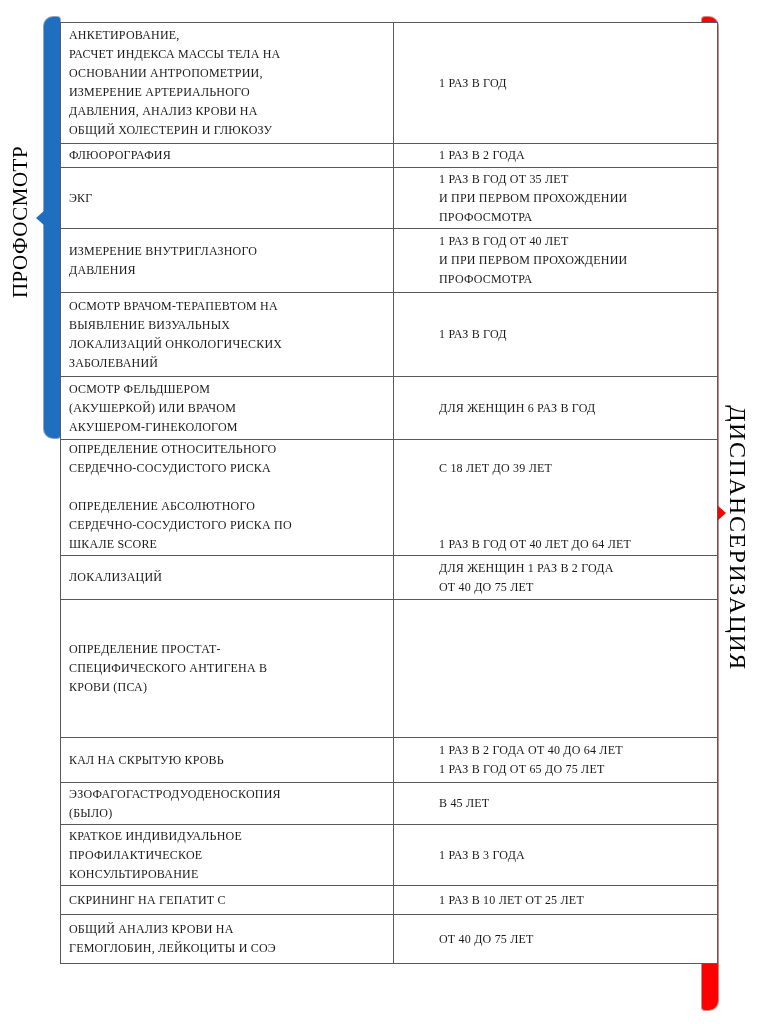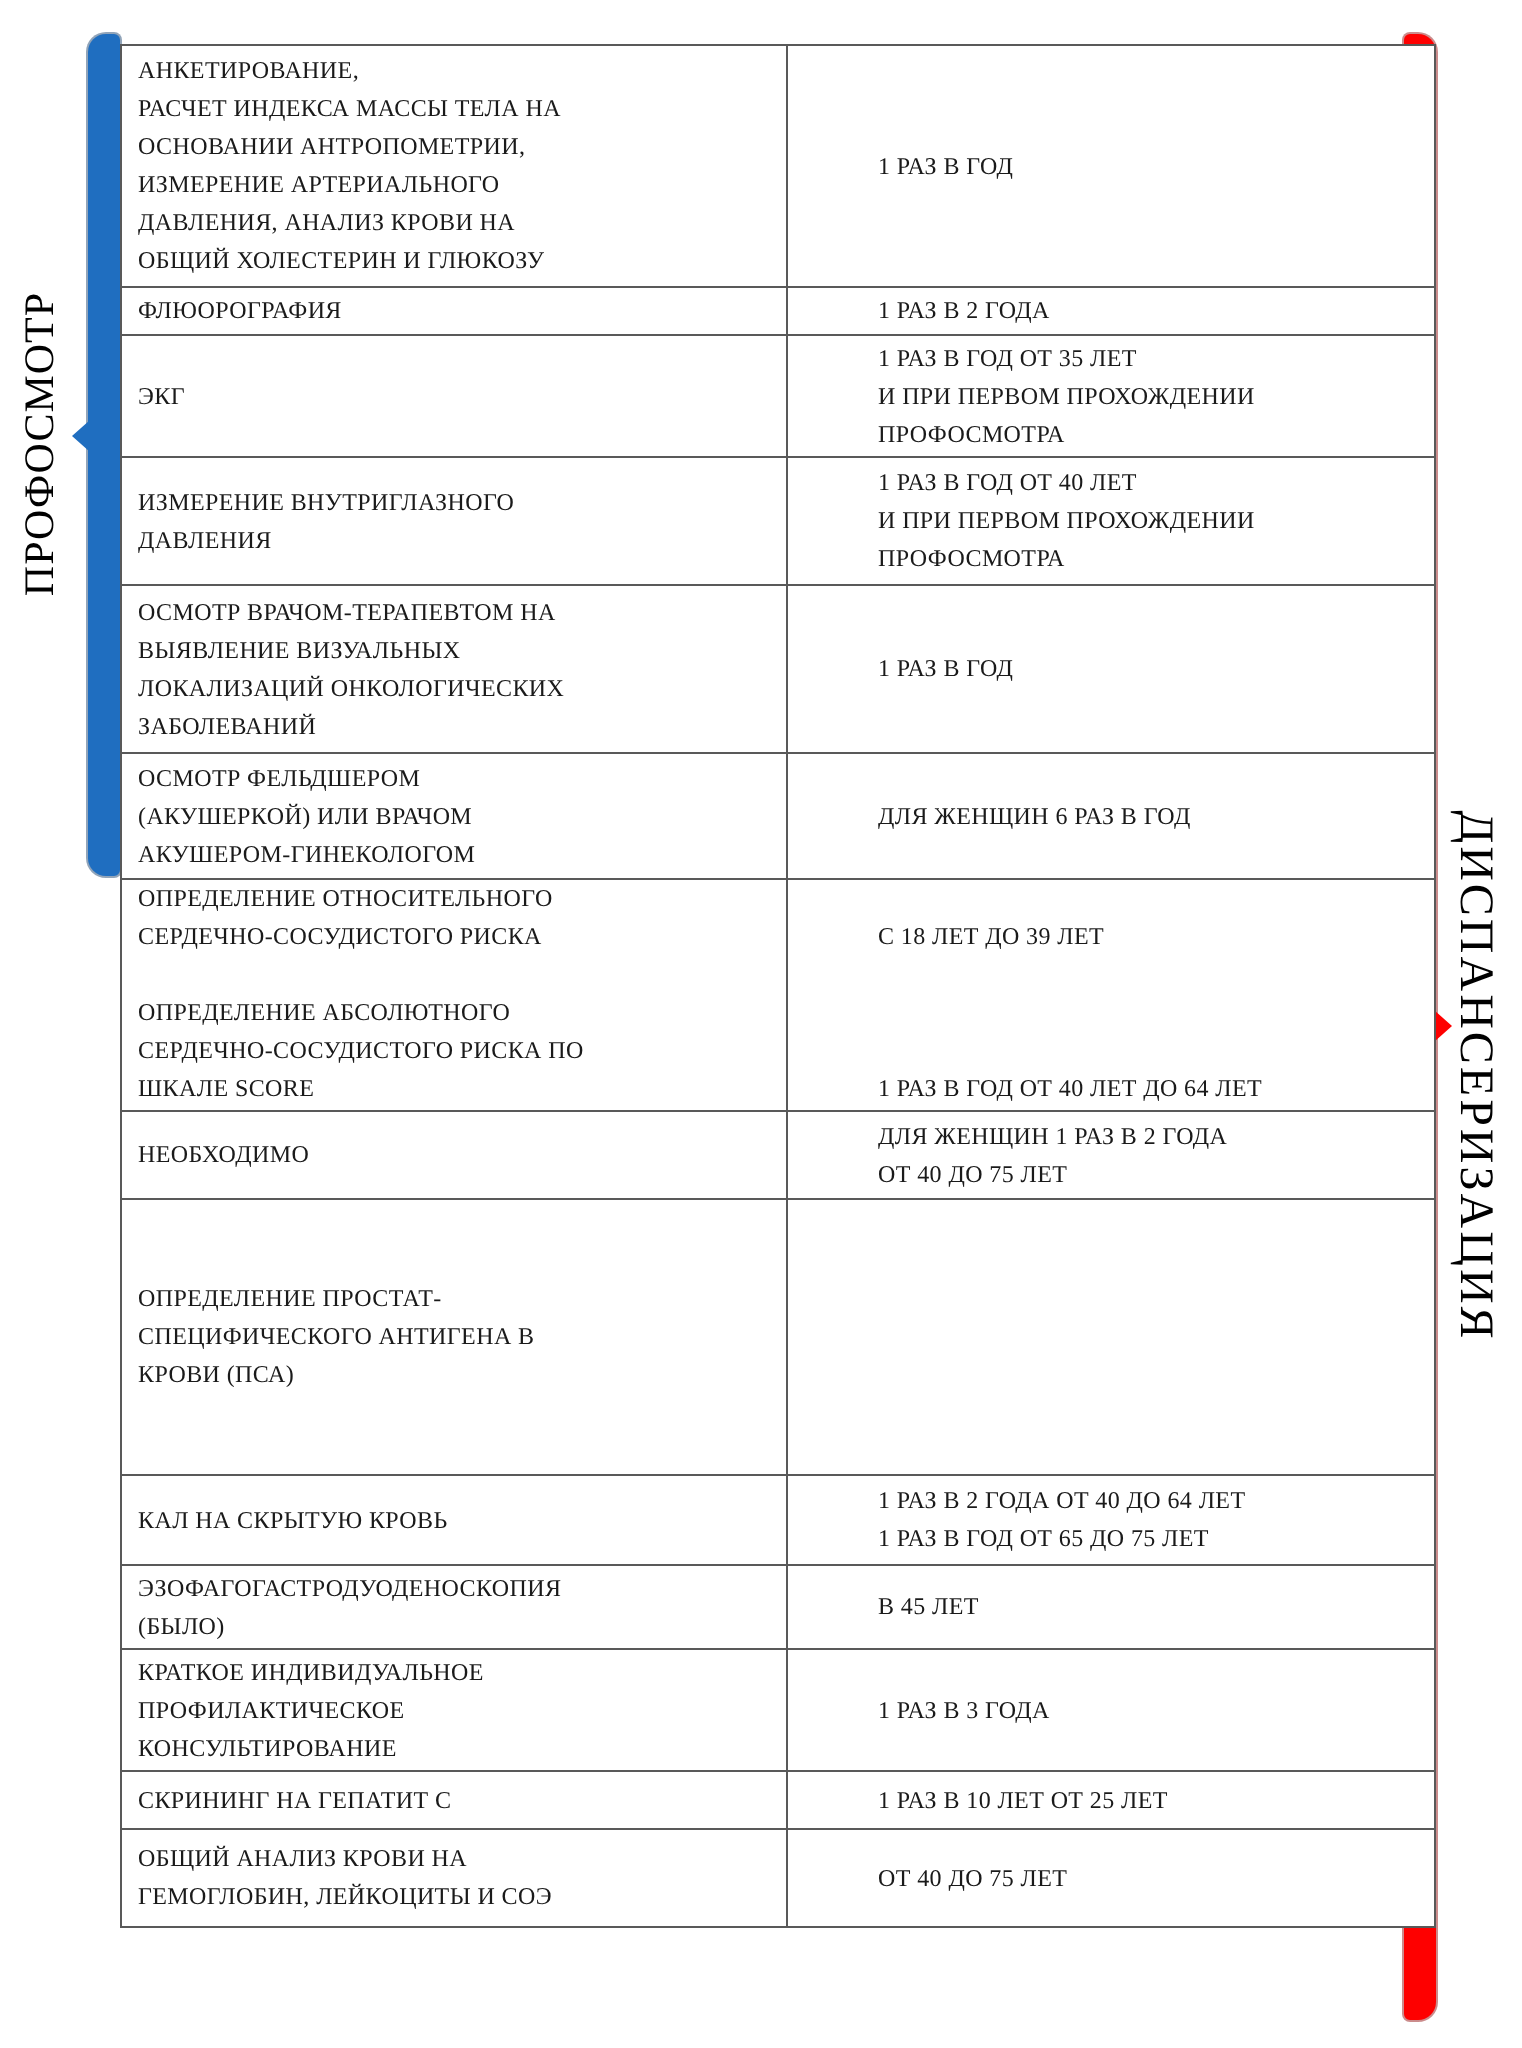--- a/index.html
+++ b/index.html
@@ -217,21 +217,21 @@
 
 
 
 1 РАЗ В ГОД ОТ 40 ЛЕТ ДО 64 ЛЕТ</span>
         </div>
     </div>
 
 
     <div class="t-row" style="height:44px">
       <div class="t-cell left">
-          <span>НЕОБХОДИМО</span>
+          <span>ЛОКАЛИЗАЦИЙ</span>
         </div>
       <div class="t-cell right">
           <span>ДЛЯ ЖЕНЩИН 1 РАЗ В 2 ГОДА
 ОТ 40 ДО 75 ЛЕТ</span>
         </div>
     </div>
 
     <div class="t-row" style="height:138px">
       <div class="t-cell left">
           <span>ОПРЕДЕЛЕНИЕ ПРОСТАТ-

